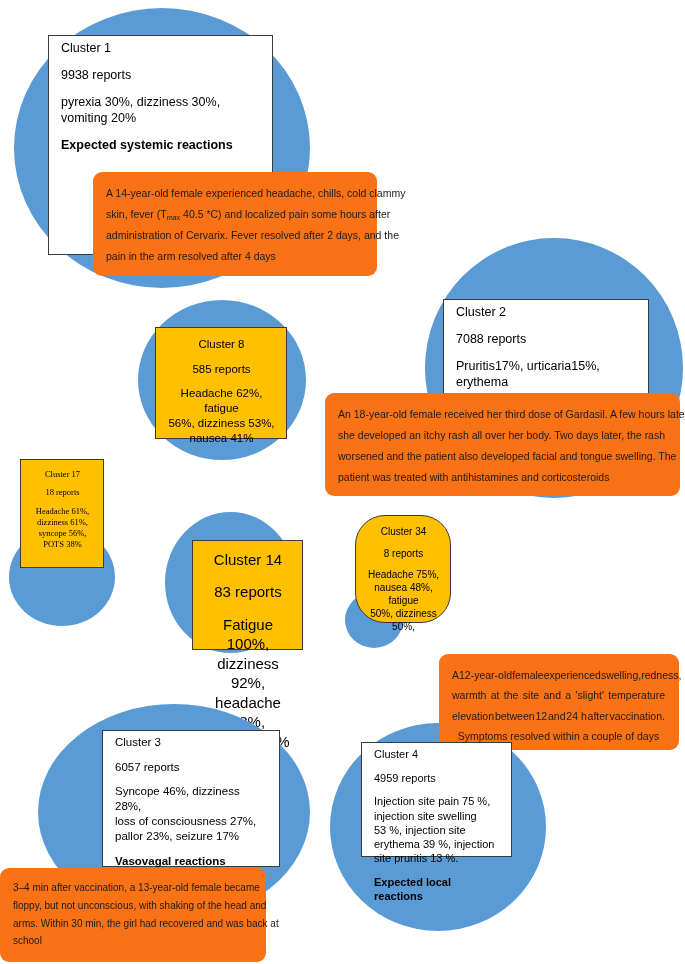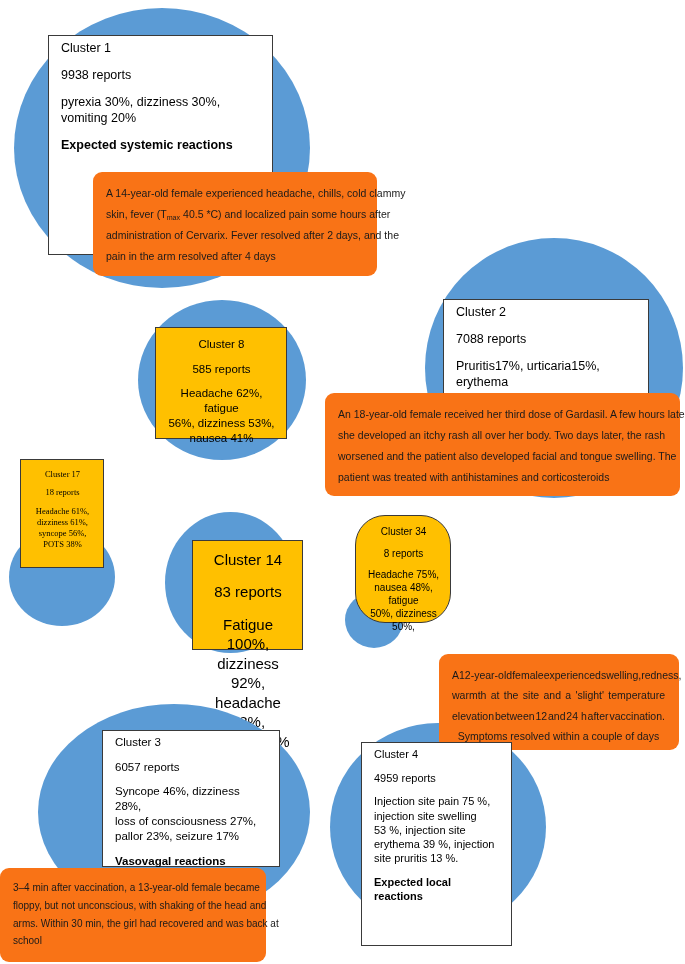--- a/index.html
+++ b/index.html
@@ -196,21 +196,21 @@
       <span>between</span>
       <span>12</span>
       <span>and</span>
       <span>24 h</span>
       <span>after</span>
       <span>vaccination.</span>
     </span>
     <span class="ln last">Symptoms resolved within a couple of days</span>
   </div>
 
-  <div class="whitebox lineblock" style="left:361px; top:742px; width:151px; height:204px; font-size:11px;">
+  <div class="whitebox lineblock" style="left:361px; top:742px; width:151px; height:115px; font-size:11px;">
     <span class="ln">Cluster 4</span>
     <span class="gap"></span>
     <span class="ln">4959 reports</span>
     <span class="gap"></span>
     <span class="ln">Injection site pain 75 %,</span>
     <span class="ln">injection site swelling</span>
     <span class="ln">53 %, injection site</span>
     <span class="ln">erythema 39 %, injection</span>
     <span class="ln">site pruritis 13 %.</span>
     <span class="gap"></span>

